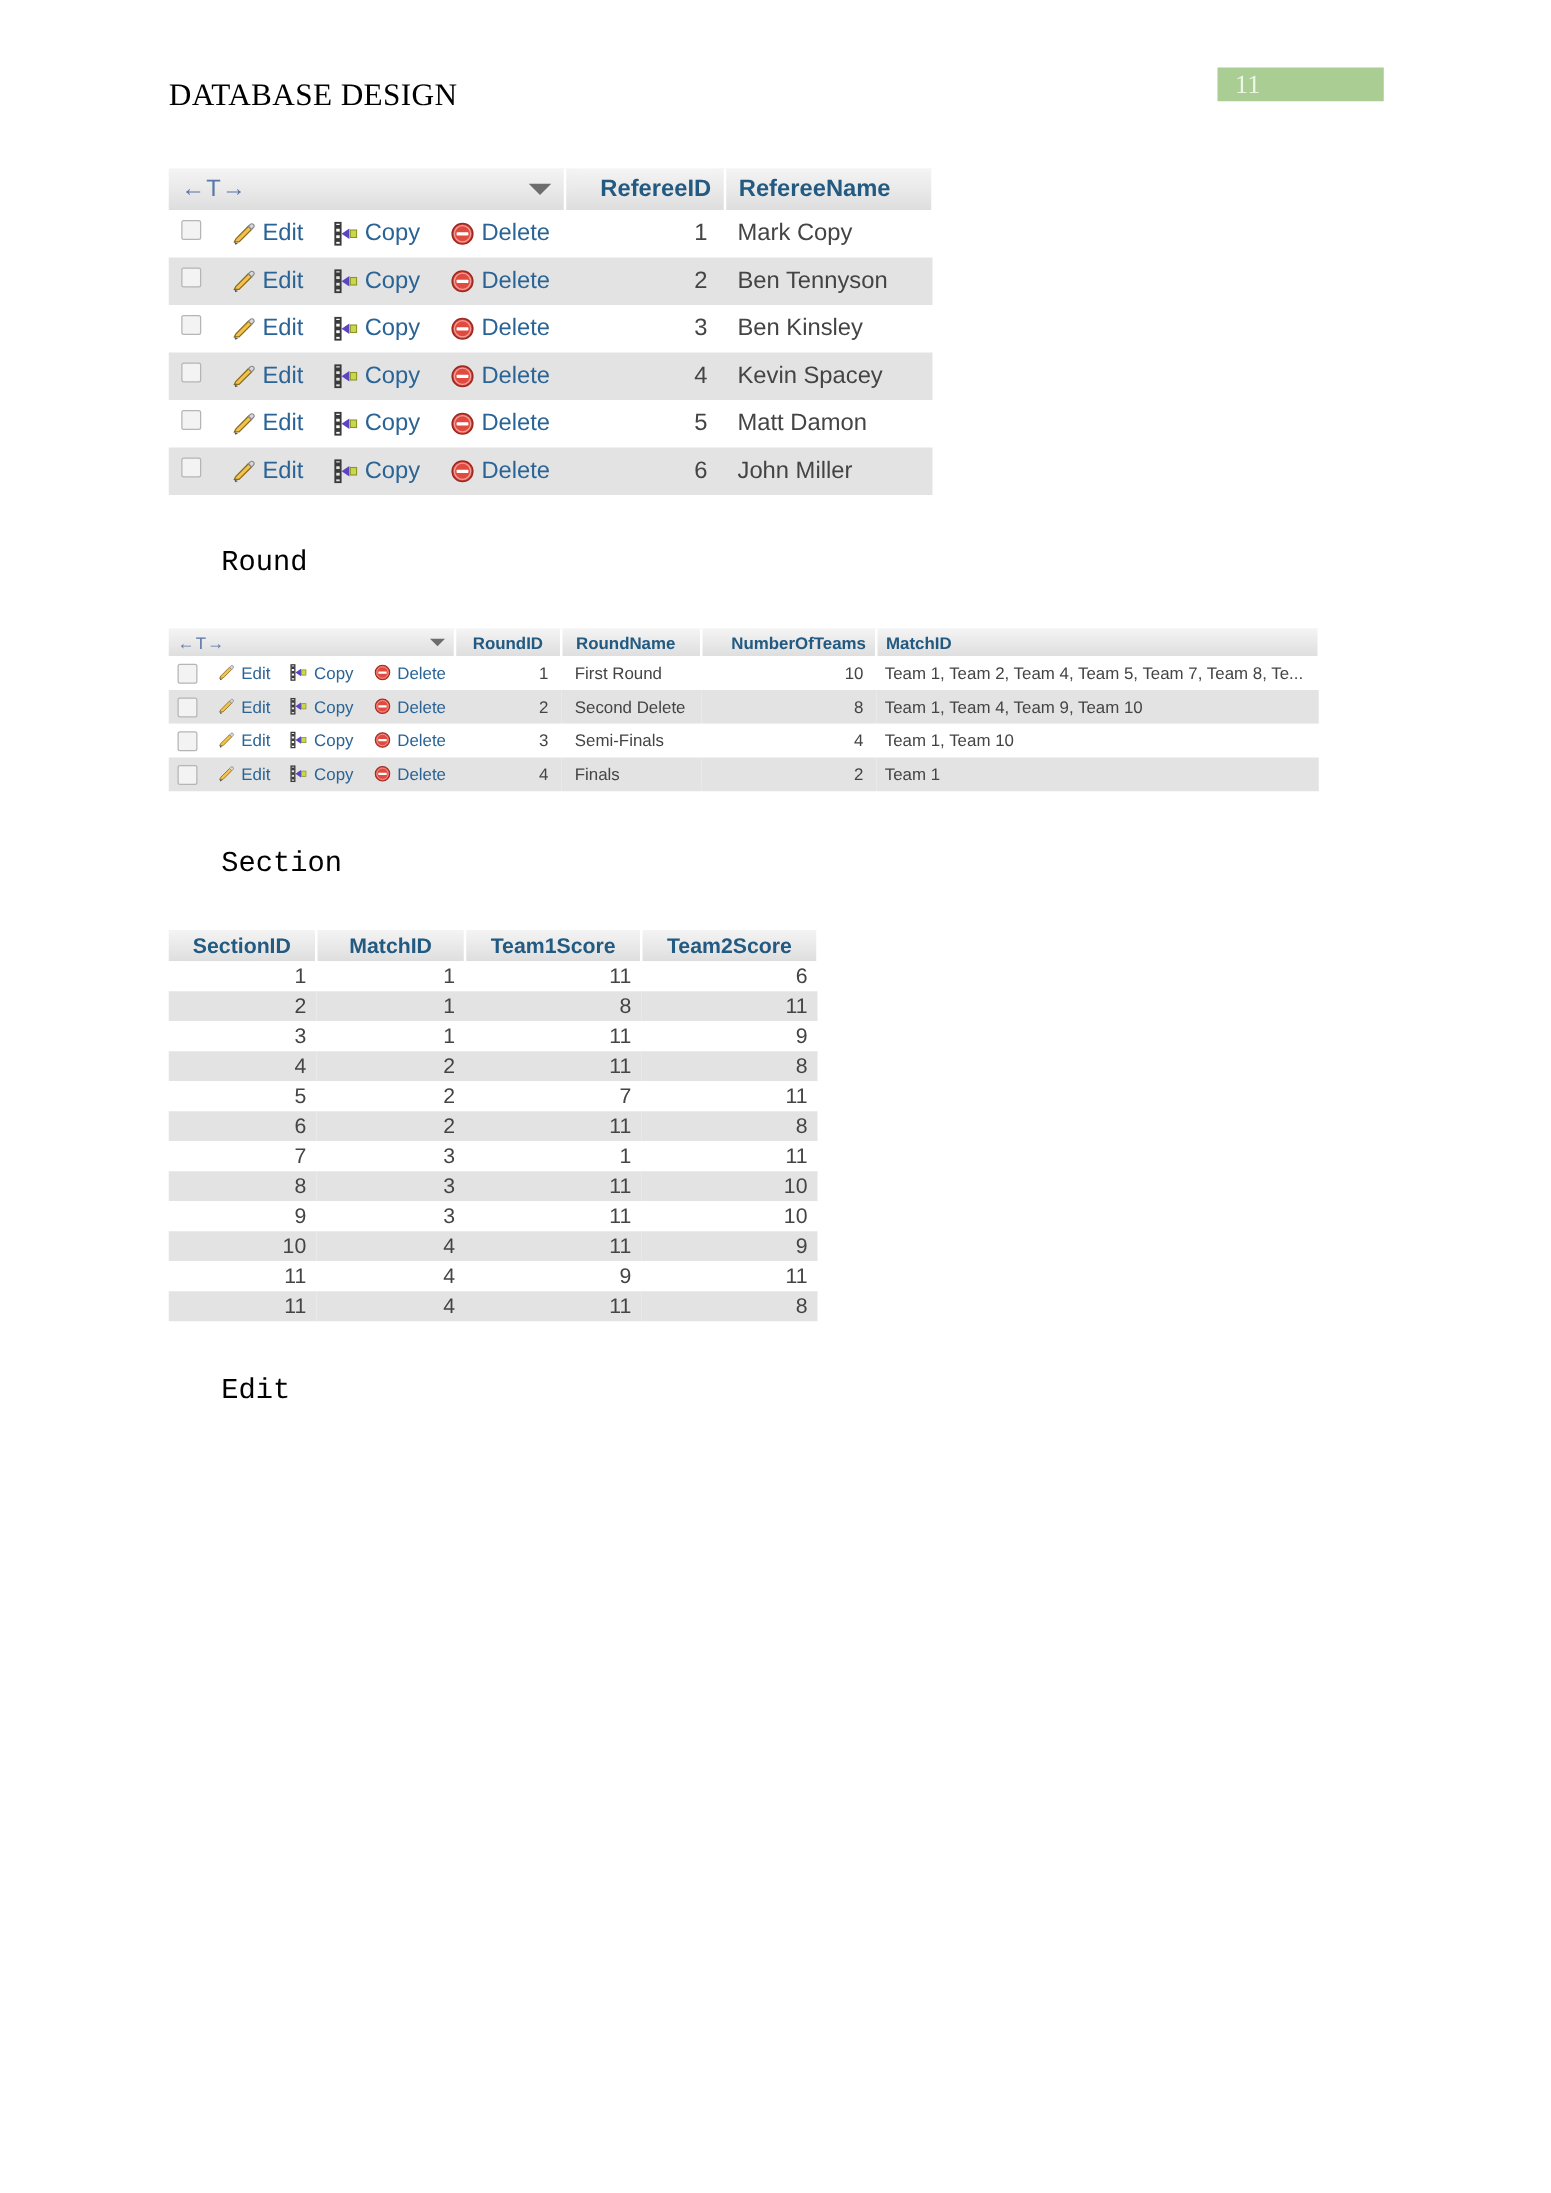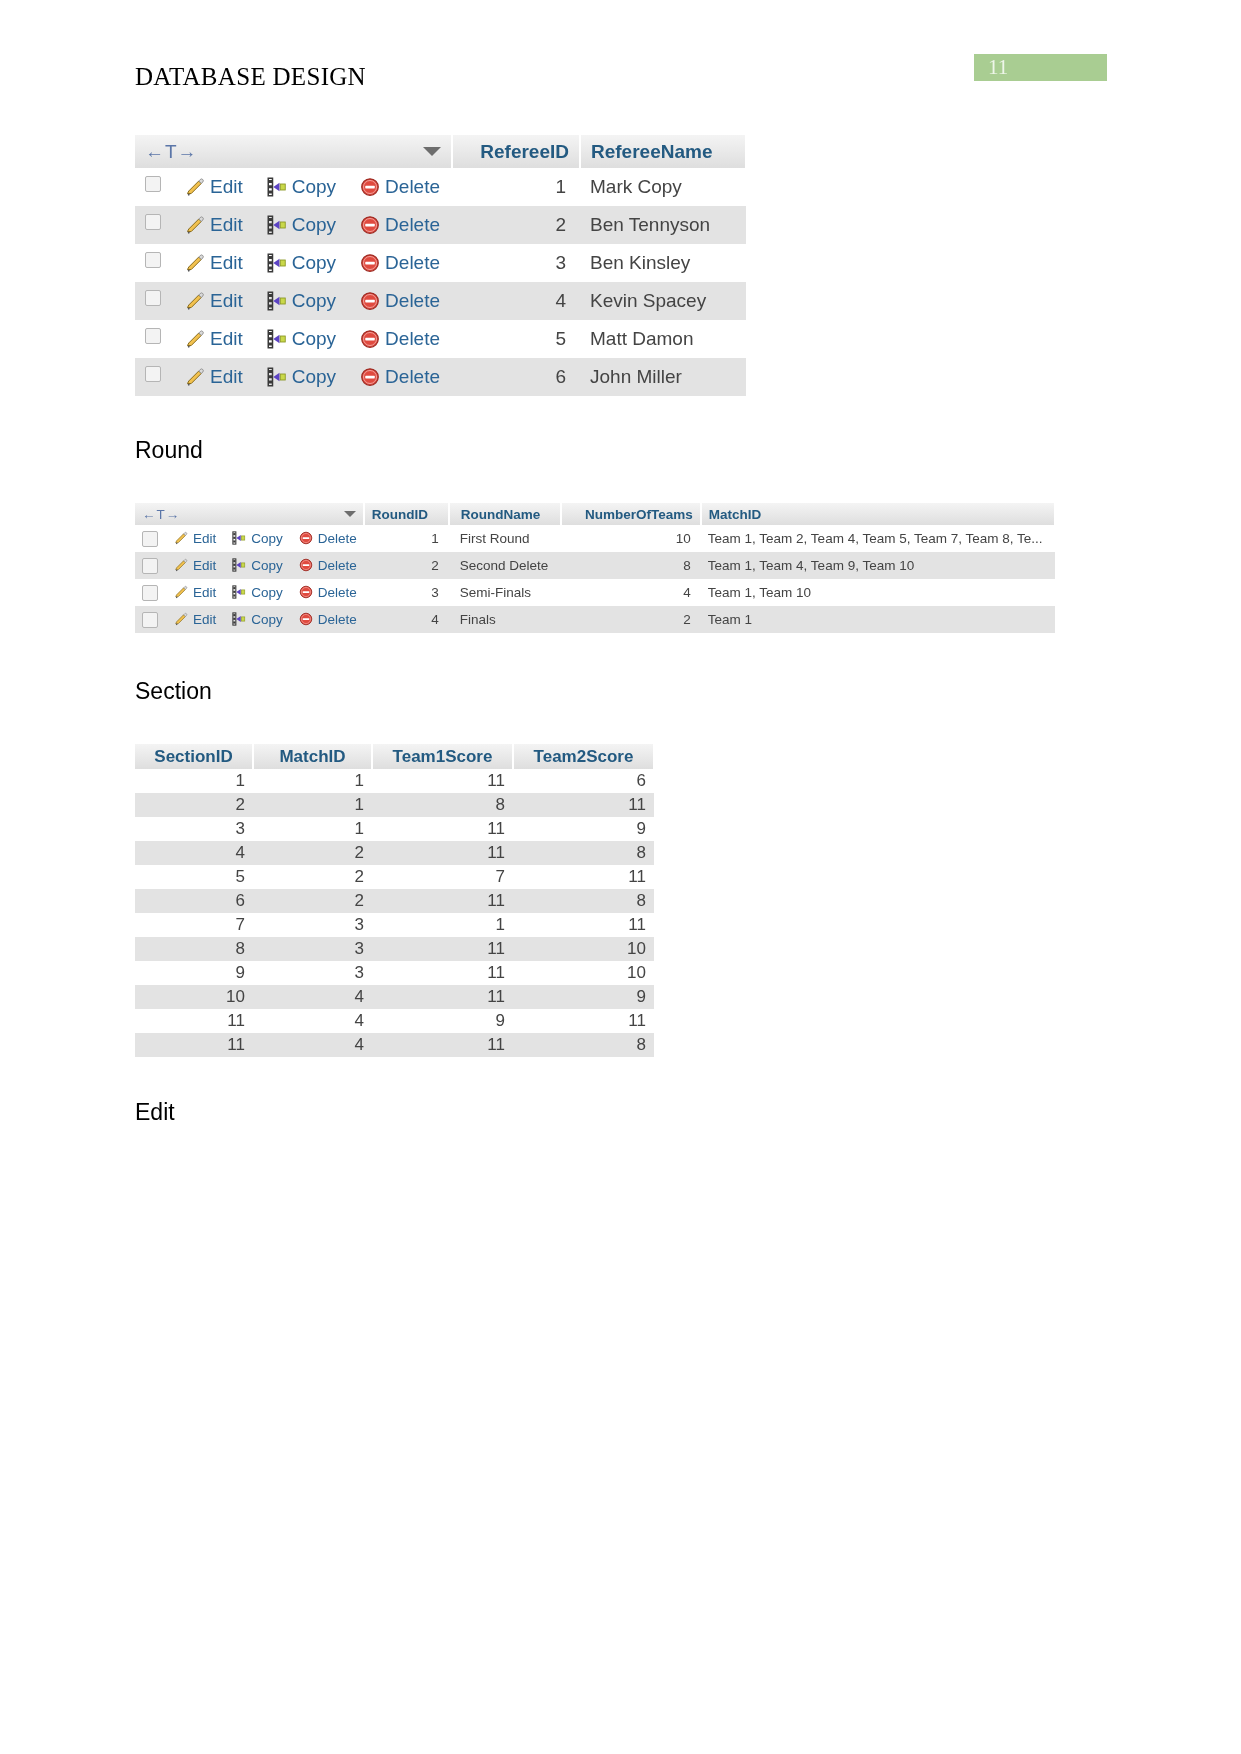--- a/index.html
+++ b/index.html
@@ -42,24 +42,25 @@
     font-family: "Liberation Serif", serif;
     font-size: 21px;
     padding-left: 14px;
     box-sizing: border-box;
     line-height: 27px;
   }
 
   
   .section-caption {
     position: absolute;
-    font-family: Liberation Sans, sans-serif;
+    font-family: Liberation Mono, monospace;
     font-size: 23px;
     color: #000000;
     white-space: nowrap;
+    margin-left: 42px;
   }
 
   
   .pma-table {
     position: absolute;
     border-collapse: collapse;
     font-family: "Liberation Sans", sans-serif;
     color: #444444;
     background: #ffffff;
   }
@@ -85,21 +86,21 @@
   #referee-table .col-actions { width: 296px; }
   #referee-table .col-id { width: 104px; text-align: right; }
   #referee-table .col-name { width: 144px; }
   #referee-table td.col-id { text-align: right; padding-right: 14px; }
 
   
   #round-table { left: 135px; top: 503px; font-size: 13px; }
   #round-table th { height: 22px; padding: 0 7px; font-size: 13.5px; }
   #round-table td { height: 27px; padding: 0 7px; font-size: 13.5px; }
   #round-table .rcol-actions { width: 212px; }
-  #round-table .rcol-id { width: 68px; text-align: left; }
+  #round-table .rcol-id { width: 68px; text-align: center; }
   #round-table .rcol-name { width: 92px; padding-left: 11px; }
   #round-table .rcol-num { width: 123px; text-align: right; }
   #round-table .rcol-top { width: 338px; }
   #round-table td.rcol-id,
   #round-table td.rcol-num { text-align: right; padding-right: 10px; }
 
   
   #section-table { left: 135px; top: 744px; font-size: 17px; }
   #section-table th { height: 25px; padding: 0 8px; font-size: 17px; text-align: center; }
   #section-table td { height: 24px; padding: 0 8px; font-size: 17px; text-align: right; }

